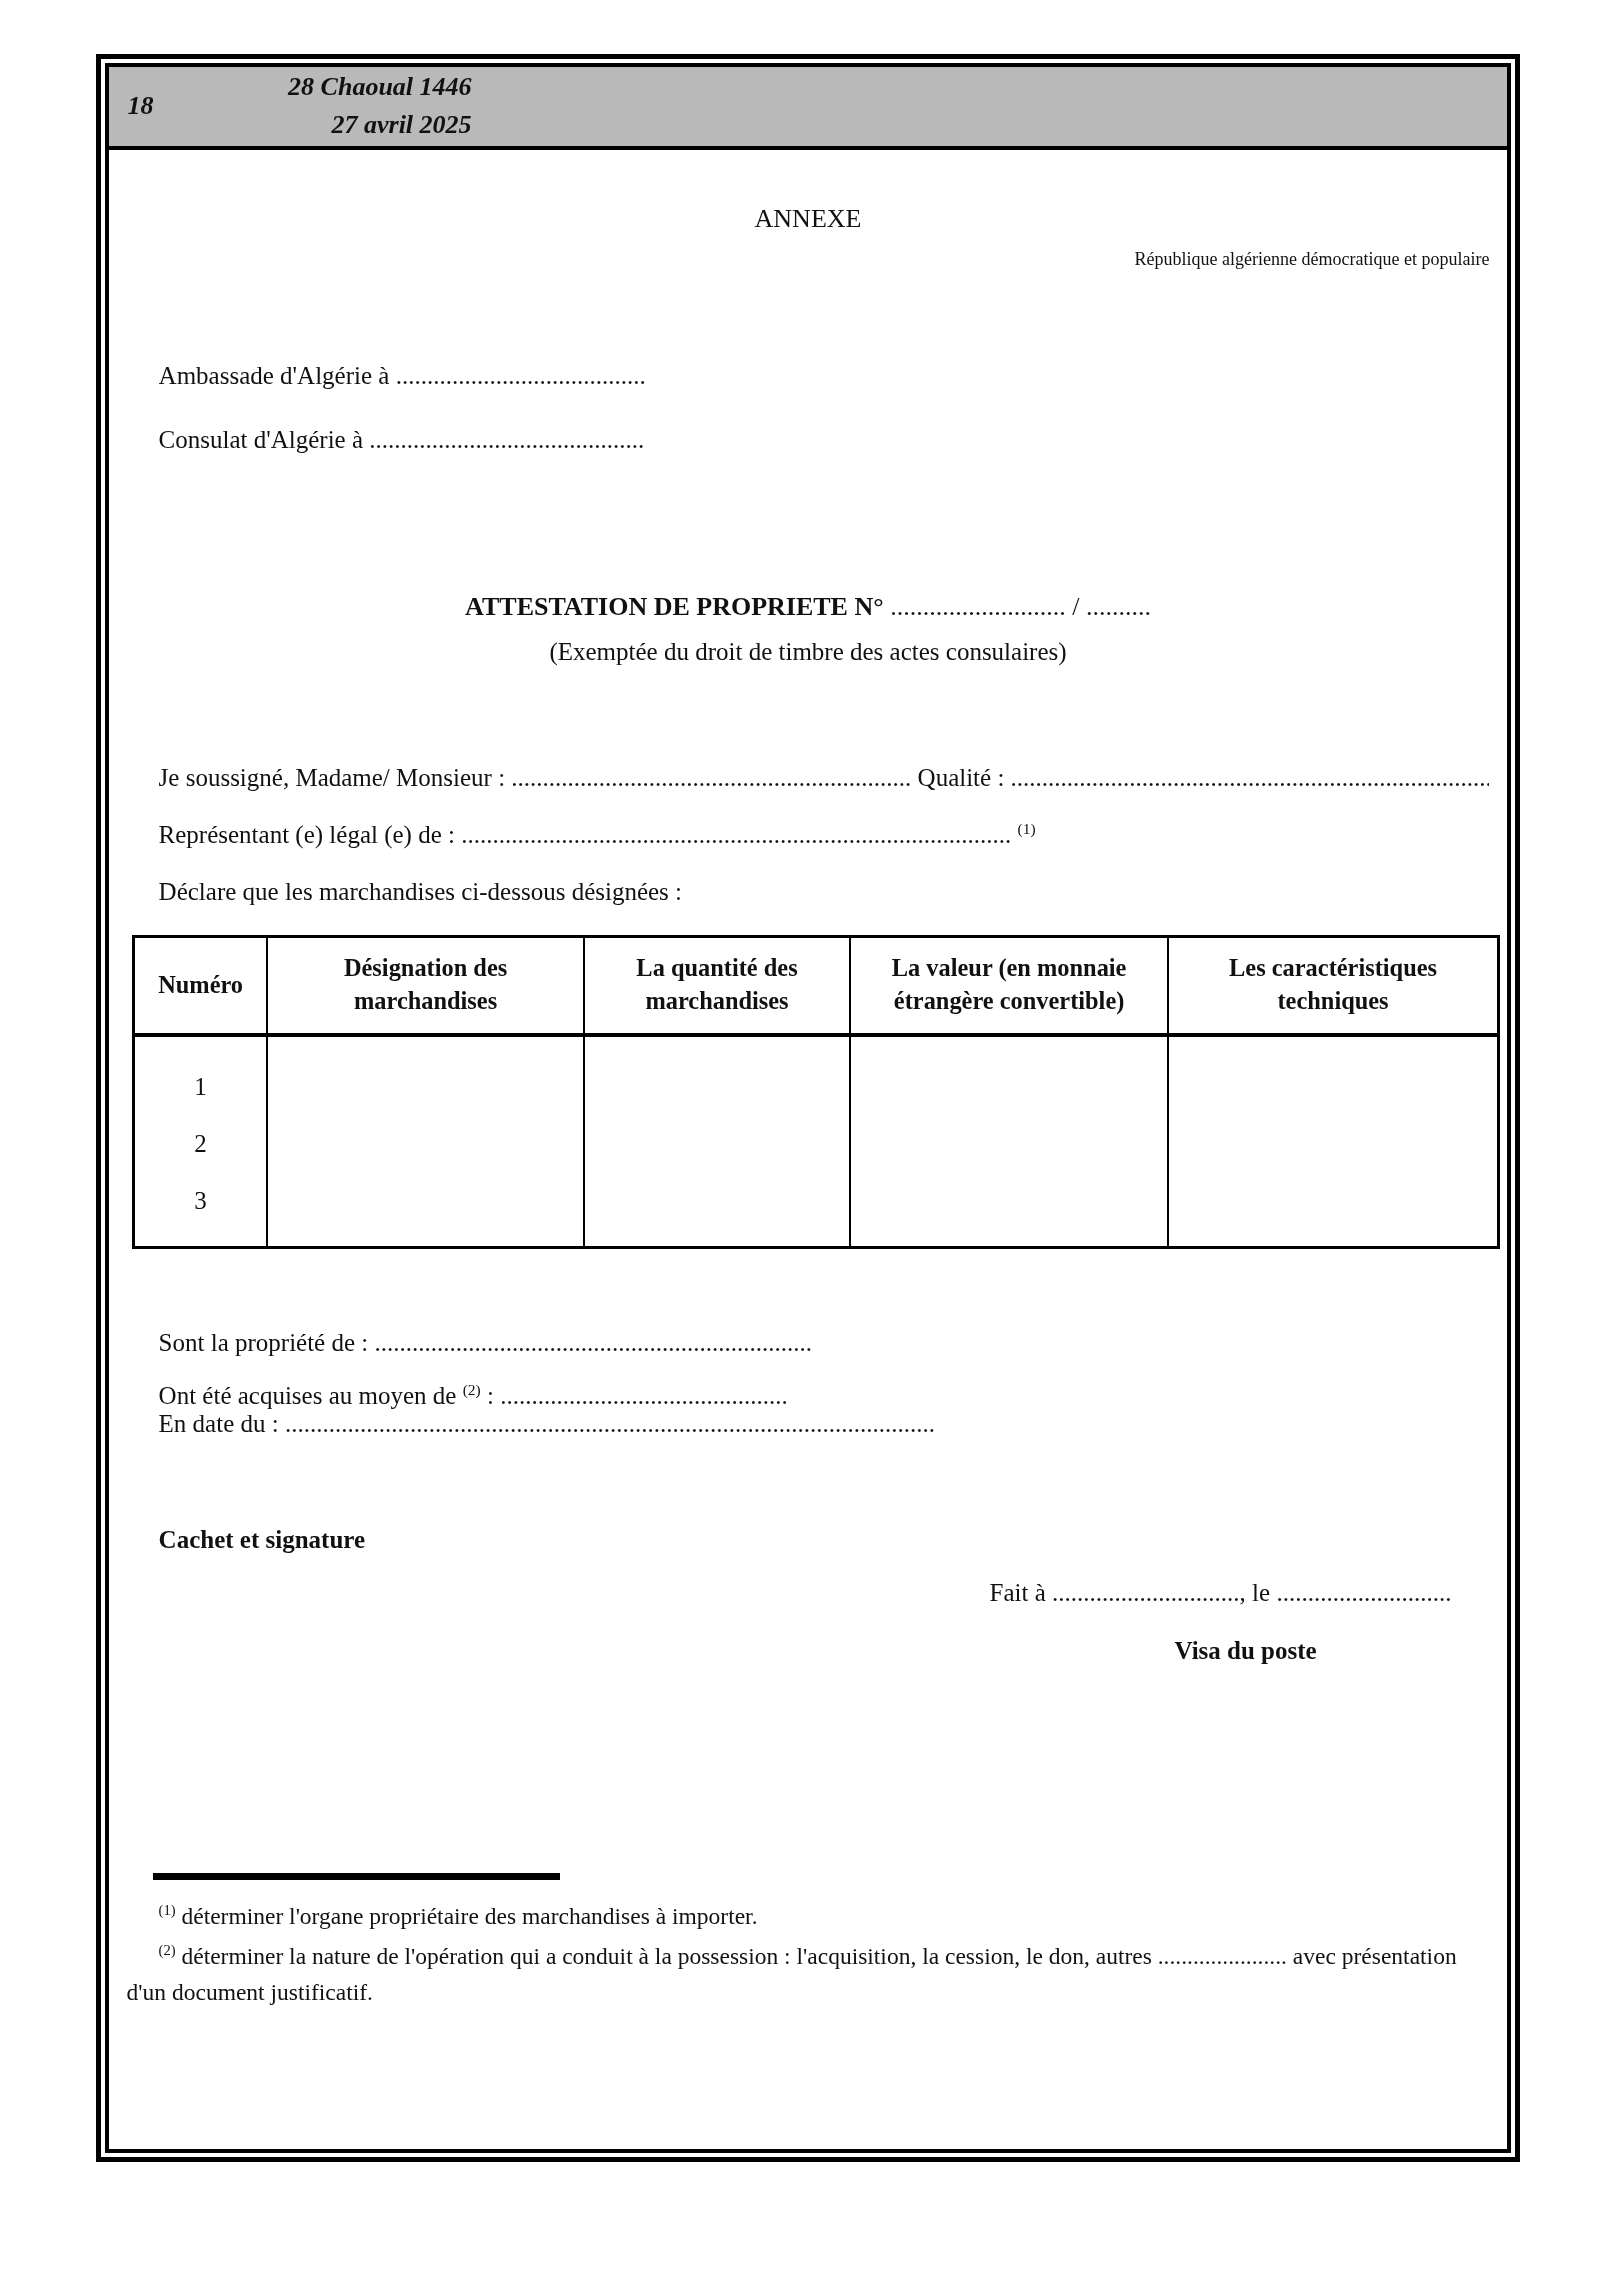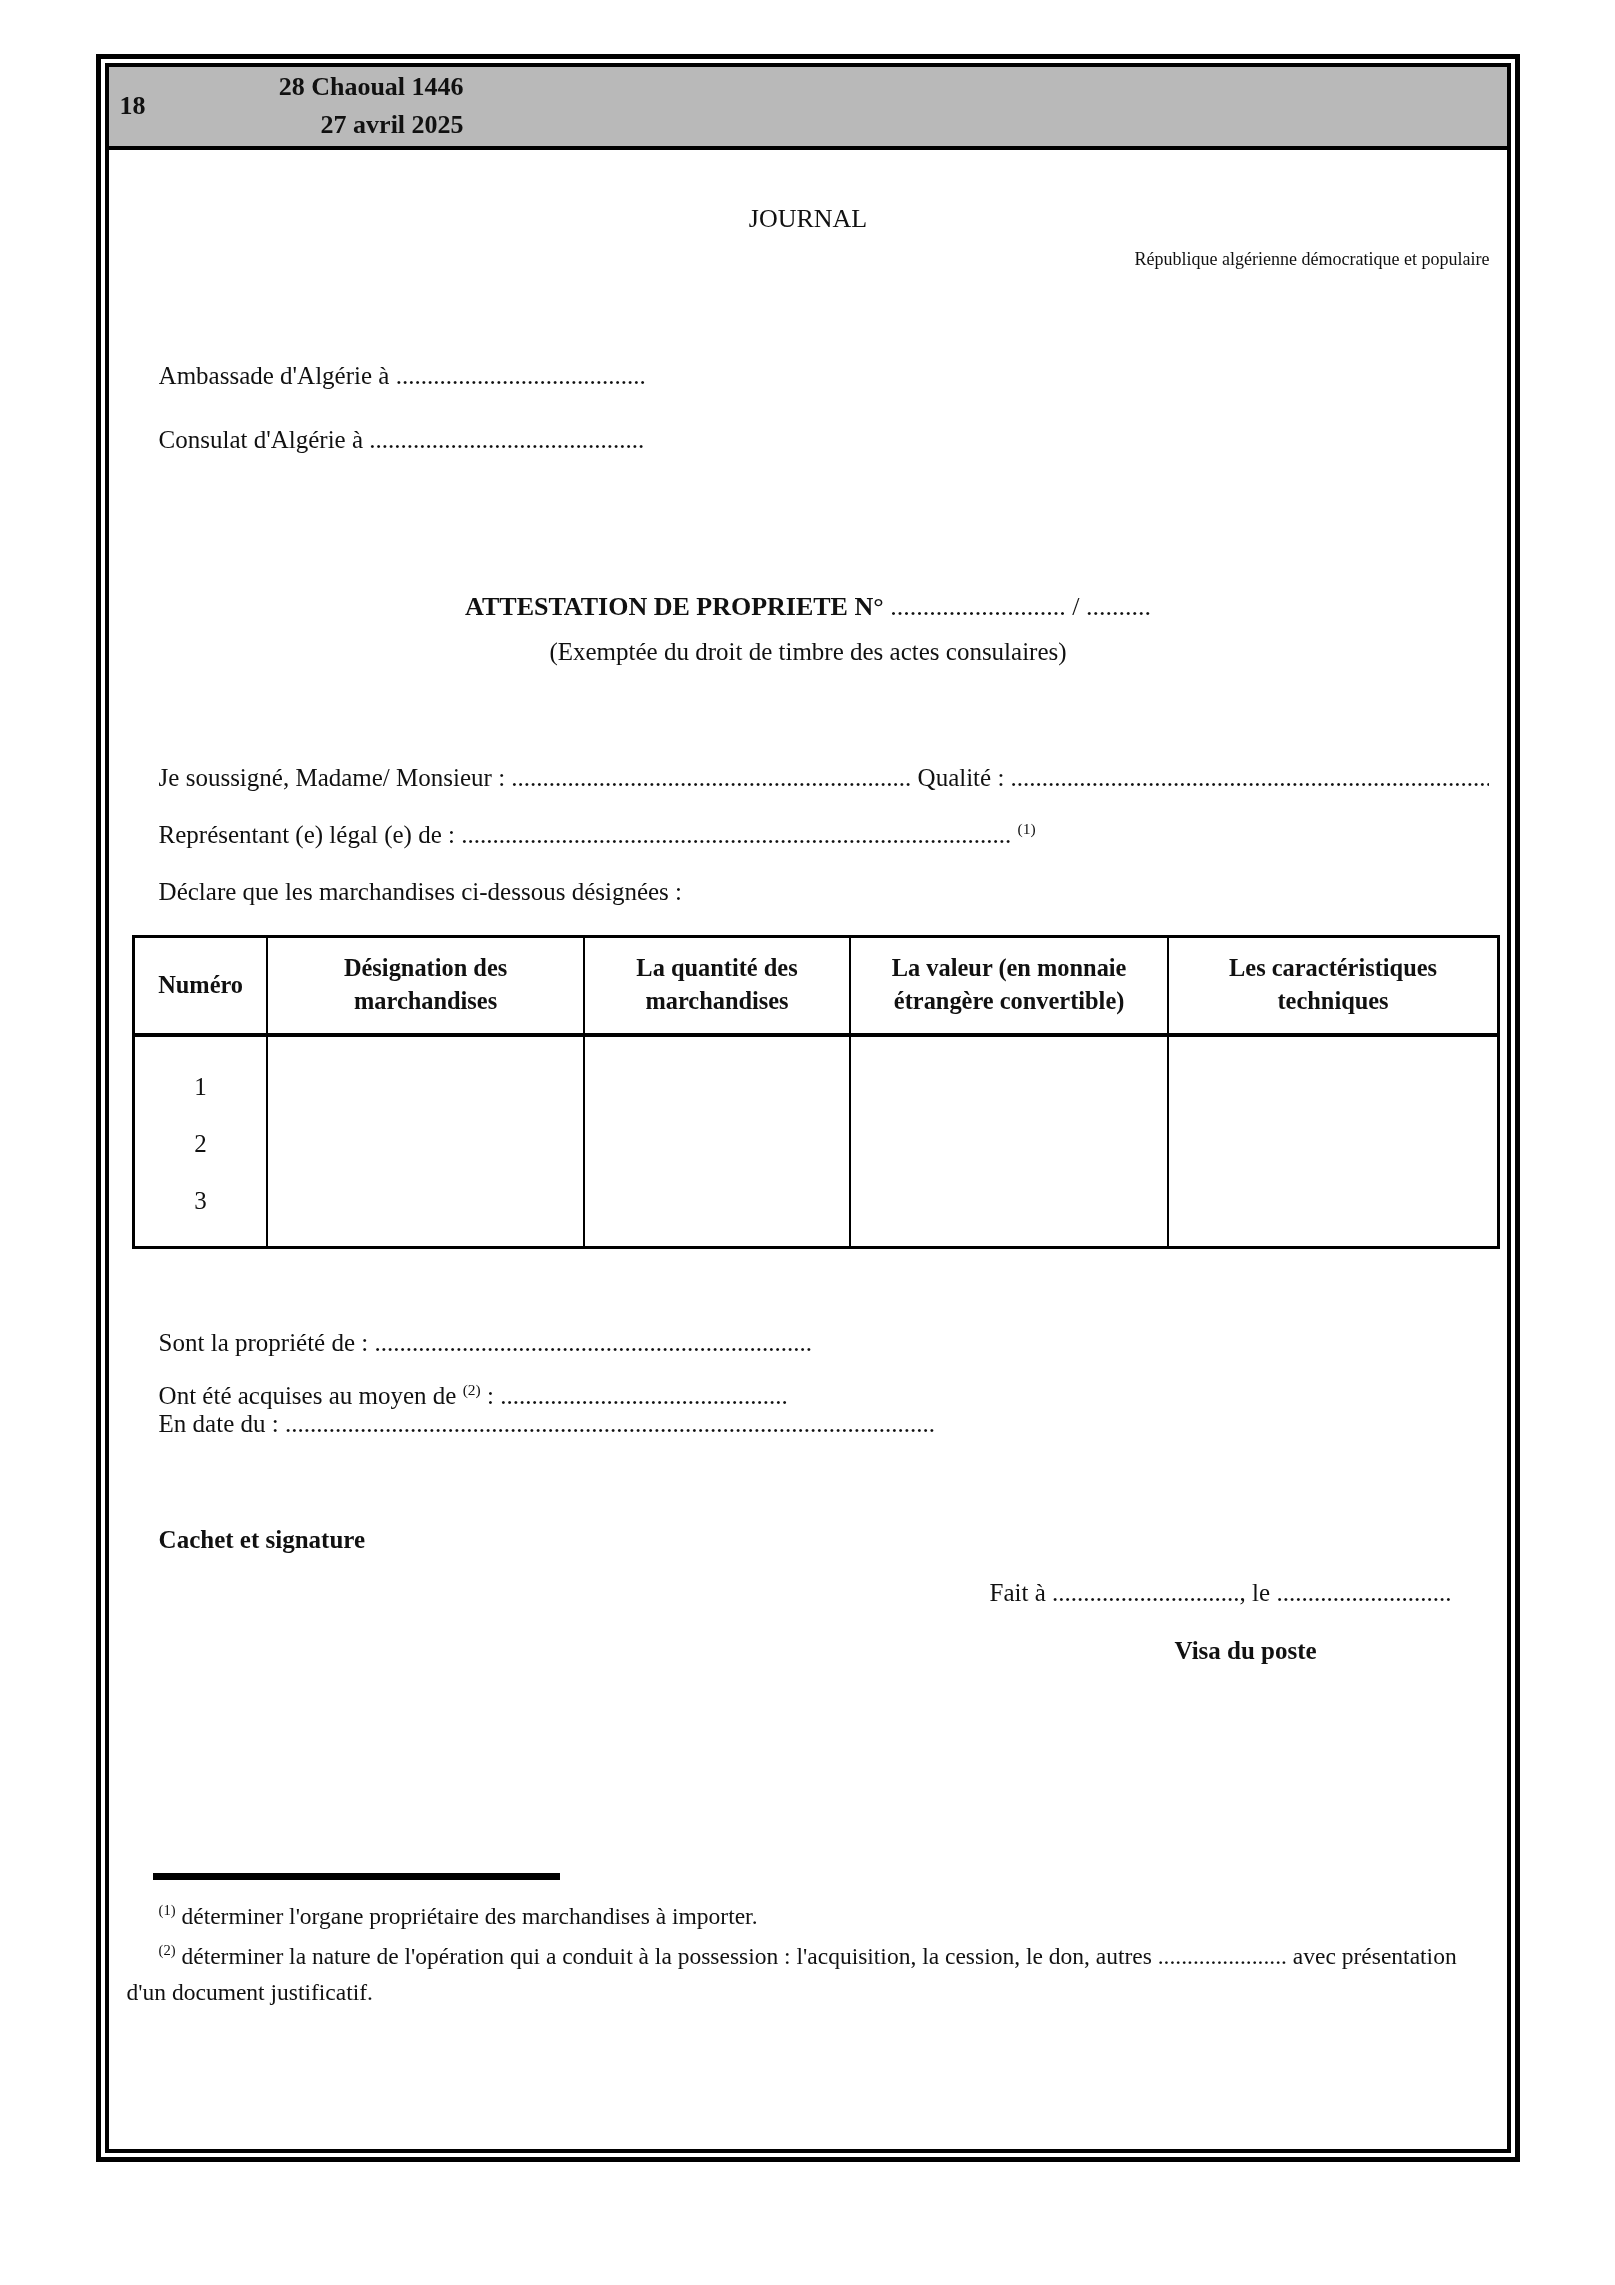--- a/index.html
+++ b/index.html
@@ -13,22 +13,23 @@
   .page-inner {
     position: absolute; inset: 3.6px;
     border: 4.5px solid #000;
     background: #ffffff;
     overflow: hidden;
   }
 
   
   .header-bar {
     height: 83px; background: #b9b9b9; border-bottom: 4.5px solid #000;
-    display: flex; align-items: center; padding: 0 11px;
+    display: flex; align-items: center; padding: 0 19px;
     font-weight: bold;
+    font-style: italic;
   }
   .page-num { width: 109px; font-size: 26px; }
   .header-title { flex: 1; text-align: center; font-size: 26px; letter-spacing: 0.5px; }
   .header-dates { text-align: right; font-size: 26px; line-height: 1.45; width: 235px; }
 
   
   .sheet-content { position: relative; padding: 0 18px; font-size: 25px; }
   .line { margin-left: 32px; white-space: nowrap; overflow: hidden; }
   .centered { text-align: center; margin-left: 0; }
 
@@ -87,21 +88,21 @@
     <div class="header-bar">
       <div class="page-num">18</div>
       <div class="header-dates">
         <div>28 Chaoual 1446</div>
         <div>27 avril 2025</div>
       </div>
     </div>
 
     <div class="sheet-content">
 
-      <div class="line centered annexe-title">JOURNAL</div>
+      <div class="line centered annexe-title">ANNEXE</div>
       <div class="line centered annexe-subtitle">République algérienne démocratique et populaire</div>
 
       <div class="line ambassade-line"><span>Ambassade d'Algérie à </span><span>........................................</span></div>
 
       <div class="line consulat-line"><span>Consulat d'Algérie à </span><span>............................................</span></div>
 
       <div class="line centered attestation-line"><span class="att-title">ATTESTATION DE PROPRIETE N°</span><span> ...........................</span><span> / </span><span>..........</span></div>
 
       <div class="line centered exemptee-line">(Exemptée du droit de timbre des actes consulaires)</div>
 

